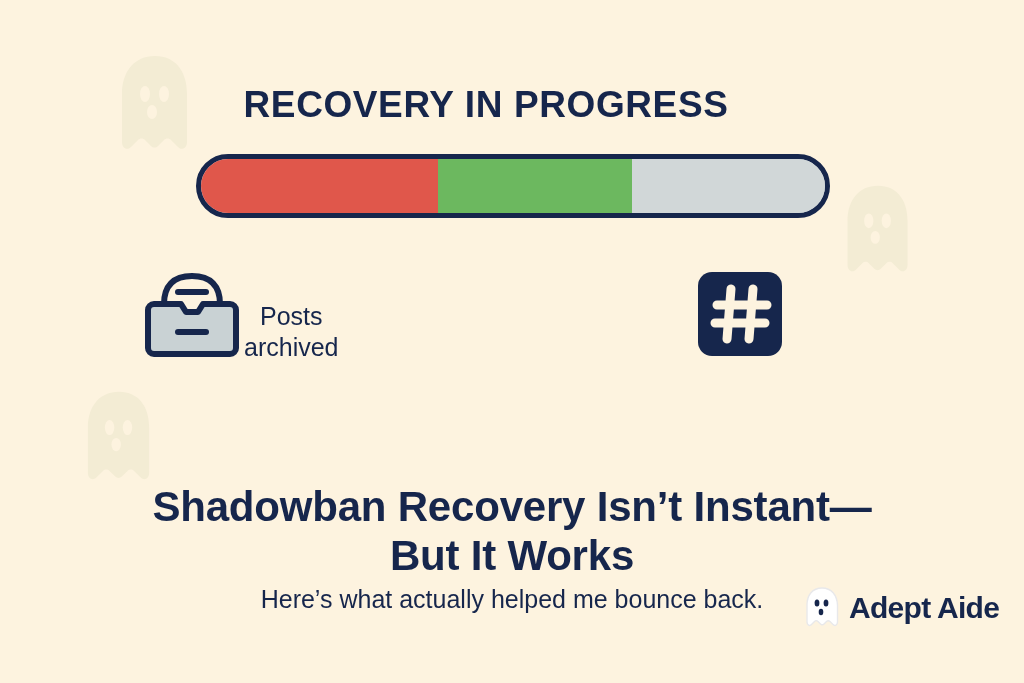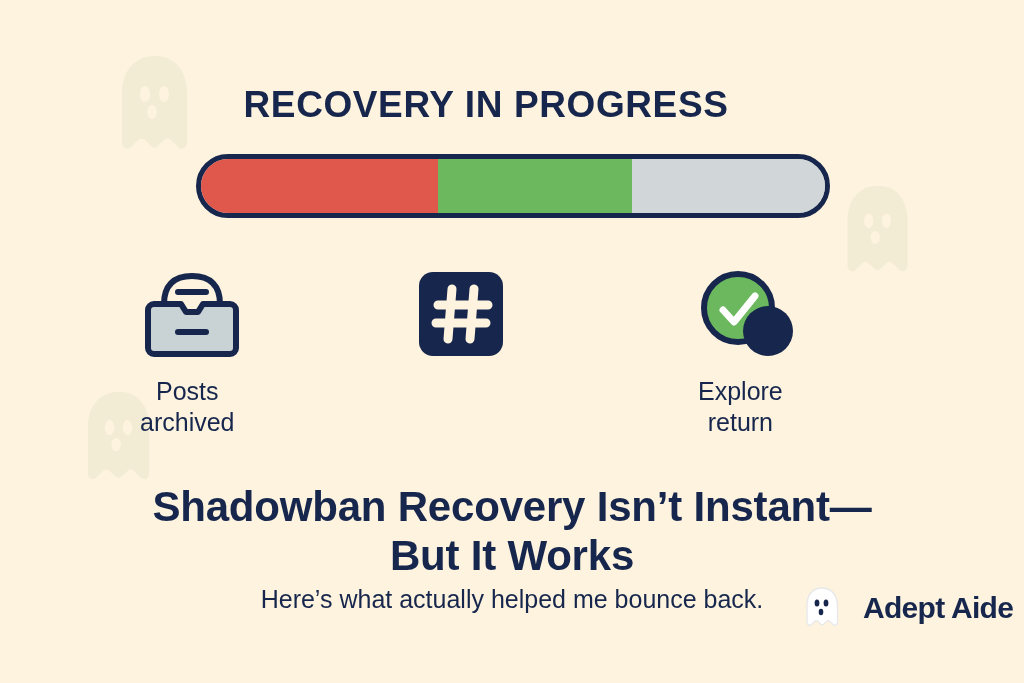--- a/index.html
+++ b/index.html
@@ -71,22 +71,21 @@
     left: 140px;
     top: 266px;
     width: 744px;
     display: flex;
     justify-content: space-between;
     align-items: flex-start;
   }
   .icon-cell {
     width: 186px;
     display: flex;
-    flex-direction: column;
-    align-items: flex-start;
+    align-items: flex-end;
   }
   .icon-art {
     height: 96px;
     display: flex;
     align-items: center;
     justify-content: center;
   }
   .icon-art svg { display: block; }
   .icon-label {
     margin-top: 14px;
@@ -122,21 +121,21 @@
     line-height: 1.1;
   }
 
   
   .logo {
     position: absolute;
     left: 803px;
     top: 586px;
     display: flex;
     align-items: center;
-    gap: 22px;
+    gap: 8px;
   }
   .logo svg { display: block; }
   .logo-text {
     font-size: 30px;
     font-weight: bold;
     color: #16264c;
     letter-spacing: -0.7px;
     line-height: 1;
   }
 </style>
@@ -196,31 +195,20 @@
     <div class="icon-cell">
       <div class="icon-art">
         <svg width="84" height="84" viewBox="0 0 84 84">
           <rect x="0" y="0" width="84" height="84" rx="14" fill="#16264c"></rect>
           <path d="M33 17l-4 50M55 17l-4 50M19 33h50M17 51h50" fill="none" stroke="#fdf3df" stroke-width="9" stroke-linecap="round"></path>
         </svg>
       </div>
     </div>
 
 
-    <div class="icon-cell">
-      <div class="icon-art">
-        <svg width="100" height="92" viewBox="0 0 100 92">
-          <circle cx="40" cy="40" r="34" fill="#6cb85f" stroke="#16264c" stroke-width="6"></circle>
-          <path d="M25 42l11 12 21-26" fill="none" stroke="#ffffff" stroke-width="7" stroke-linecap="round" stroke-linejoin="round"></path>
-          <circle cx="70" cy="63" r="25" fill="#16264c"></circle>
-        </svg>
-      </div>
-      <div class="icon-label">Explore
-return</div>
-    </div>
 
   </div>
 
   <div class="headline-main">Shadowban Recovery Isn’t Instant—
 But It Works</div>
 
   <div class="subline">Here’s what actually helped me bounce back.</div>
 
   <div class="logo">
     <span>

